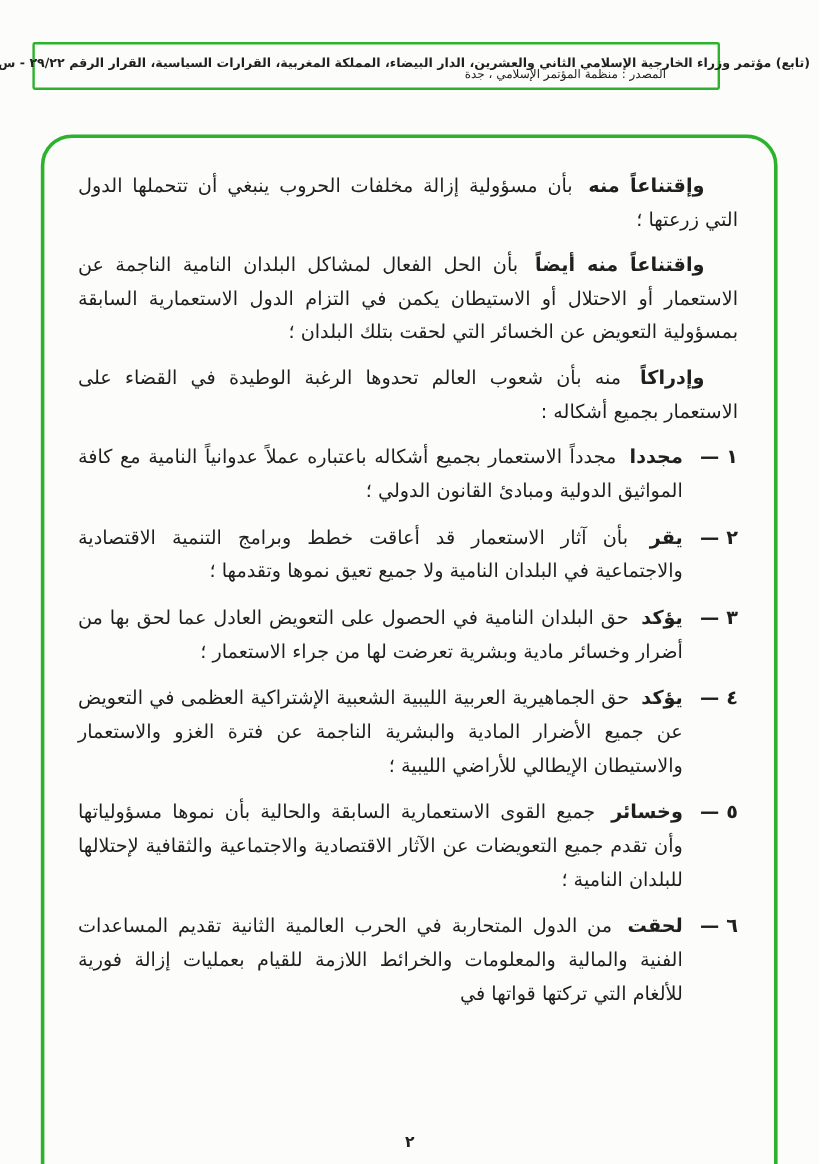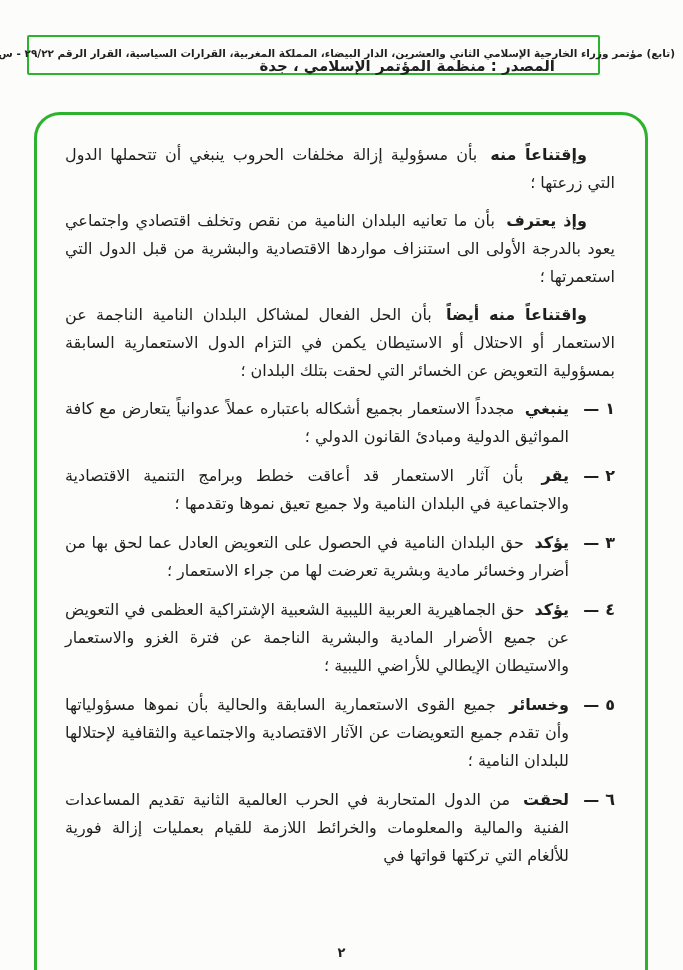--- a/index.html
+++ b/index.html
@@ -29,21 +29,21 @@
   }
   .header-line1{
     position:absolute;top:37px;left:8px;right:8px;
     direction:rtl;text-align:center;
     font-size:10.5px;font-weight:700;letter-spacing:0;
     z-index:1;white-space:nowrap;margin-top:10px;
   }
   .header-line2{
     position:absolute;top:57px;right:128px;
     direction:rtl;text-align:center;
-    font-size:15px;font-weight:700;
+    font-size:10px;font-weight:400;
     z-index:1;
   }
   
   .main-box{
     position:absolute;top:112px;left:34px;
     width:614px;height:907px;
     border:3px solid var(--border-green);
     border-radius:26px;
     padding:26px 30px 18px 28px;
     direction:rtl;
@@ -90,42 +90,42 @@
   <div class="header-line1">(تابع) مؤتمر وزراء الخارجية الإسلامي الثاني والعشرين، الدار البيضاء، المملكة المغربية، القرارات السياسية، القرار الرقم ٢٩/٢٢ - س</div>
   <div class="header-line2">المصدر : منظمة المؤتمر الإسلامي ، جدة</div>
 
   <div class="main-box">
 
     <p class="para">
       <span class="lead">وإقتناعاً منه</span>
       <span>بأن مسؤولية إزالة مخلفات الحروب ينبغي أن تتحملها الدول التي زرعتها ؛</span>
     </p>
 
-    <p class="para">
-      <span class="lead">وإذ يعترف</span>
-      <span>بأن ما تعانيه البلدان النامية من نقص وتخلف اقتصادي واجتماعي يعود بالدرجة الأولى الى استنزاف مواردها الاقتصادية والبشرية من قبل الدول التي استعمرتها ؛</span>
-    </p>
 
     <p class="para">
       <span class="lead">واقتناعاً منه أيضاً</span>
       <span>بأن الحل الفعال لمشاكل البلدان النامية الناجمة عن الاستعمار أو الاحتلال أو الاستيطان يكمن في التزام الدول الاستعمارية السابقة بمسؤولية التعويض عن الخسائر التي لحقت بتلك البلدان ؛</span>
     </p>
 
 
+    <p class="para">
+      <span class="lead">وإدراكاً</span>
+      <span>منه بأن شعوب العالم تحدوها الرغبة الوطيدة في القضاء على الاستعمار بجميع أشكاله :</span>
+    </p>
 
     <div class="items">
 
       <div class="item">
         <div class="marker">
           <span>١</span>
           <span>—</span>
         </div>
         <div class="itext">
-          <span class="lead">ينبغي</span>
-          <span>مجدداً الاستعمار بجميع أشكاله باعتباره عملاً عدوانياً يتعارض مع كافة المواثيق الدولية ومبادئ القانون الدولي ؛</span>
+          <span class="lead">مجددا</span>
+          <span>مجدداً الاستعمار بجميع أشكاله باعتباره عملاً عدوانياً النامية مع كافة المواثيق الدولية ومبادئ القانون الدولي ؛</span>
         </div>
       </div>
 
       <div class="item">
         <div class="marker">
           <span>٢</span>
           <span>—</span>
         </div>
         <div class="itext">
           <span class="lead">يقر</span>

